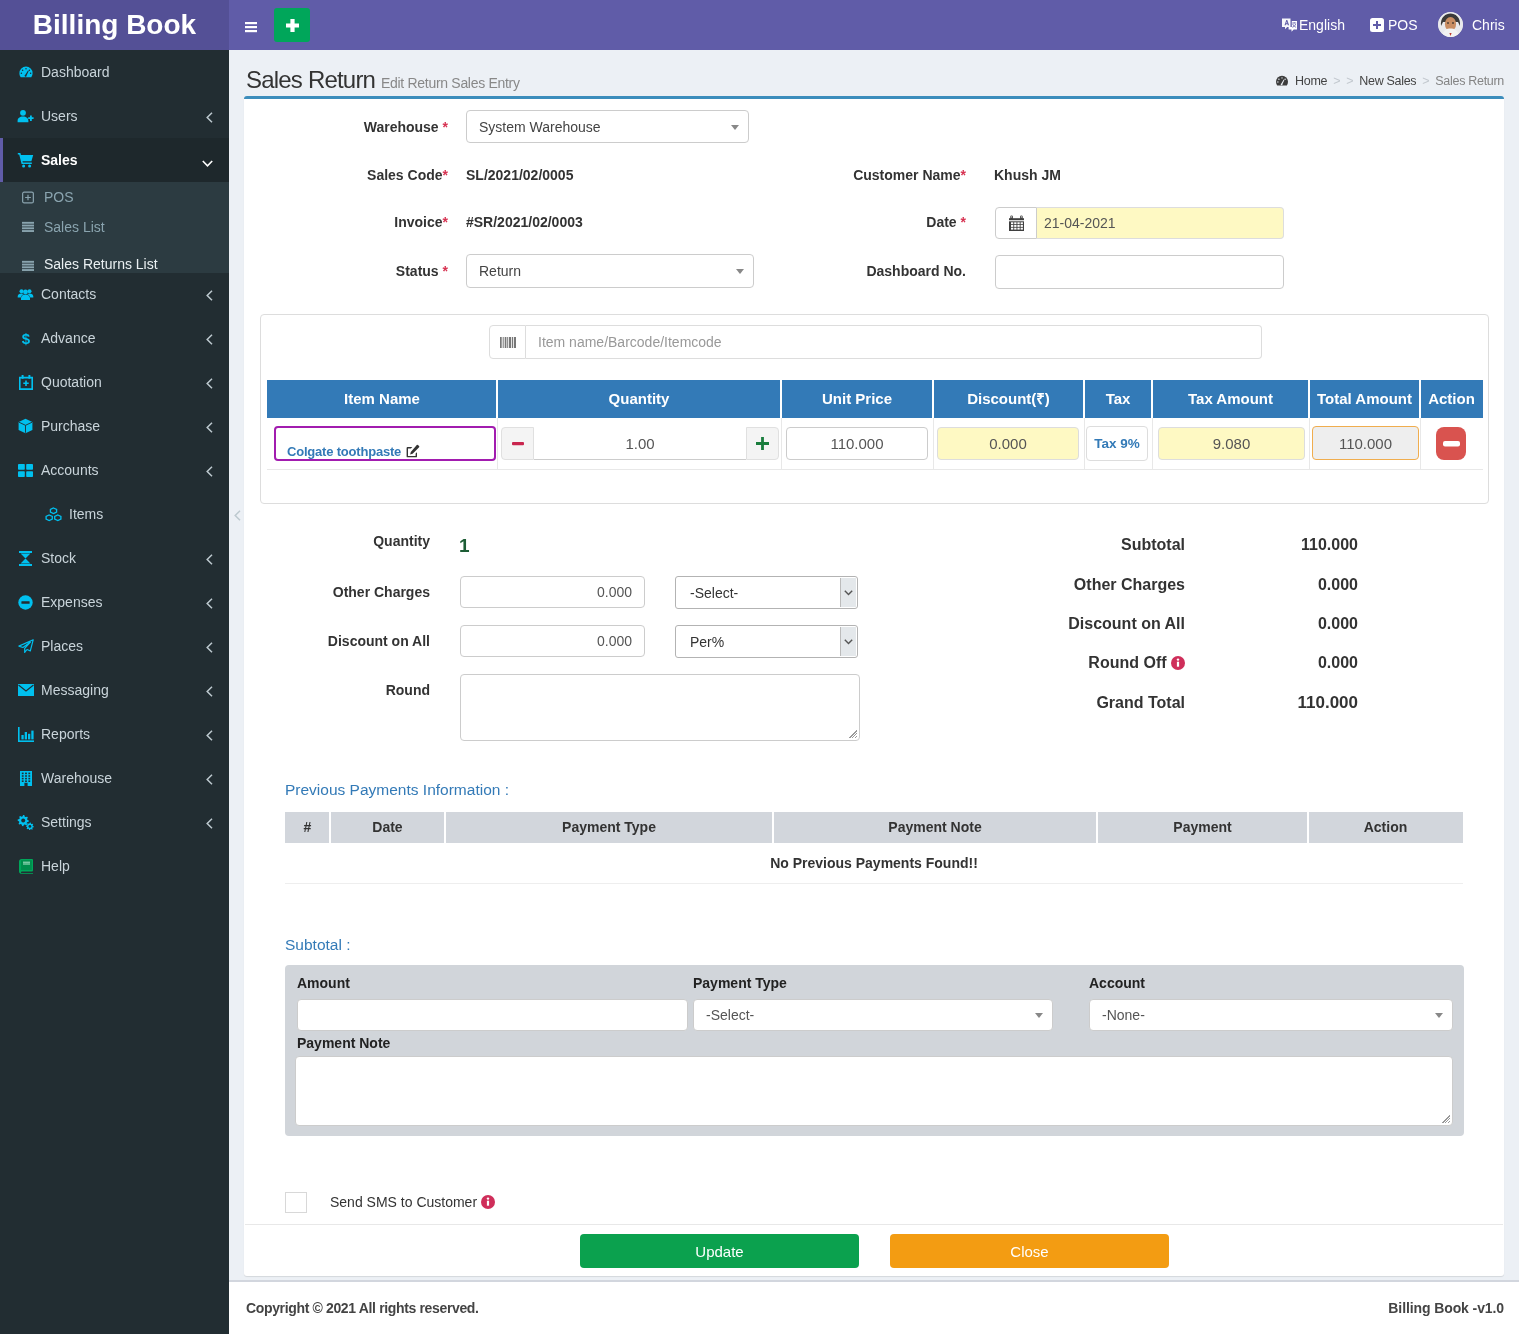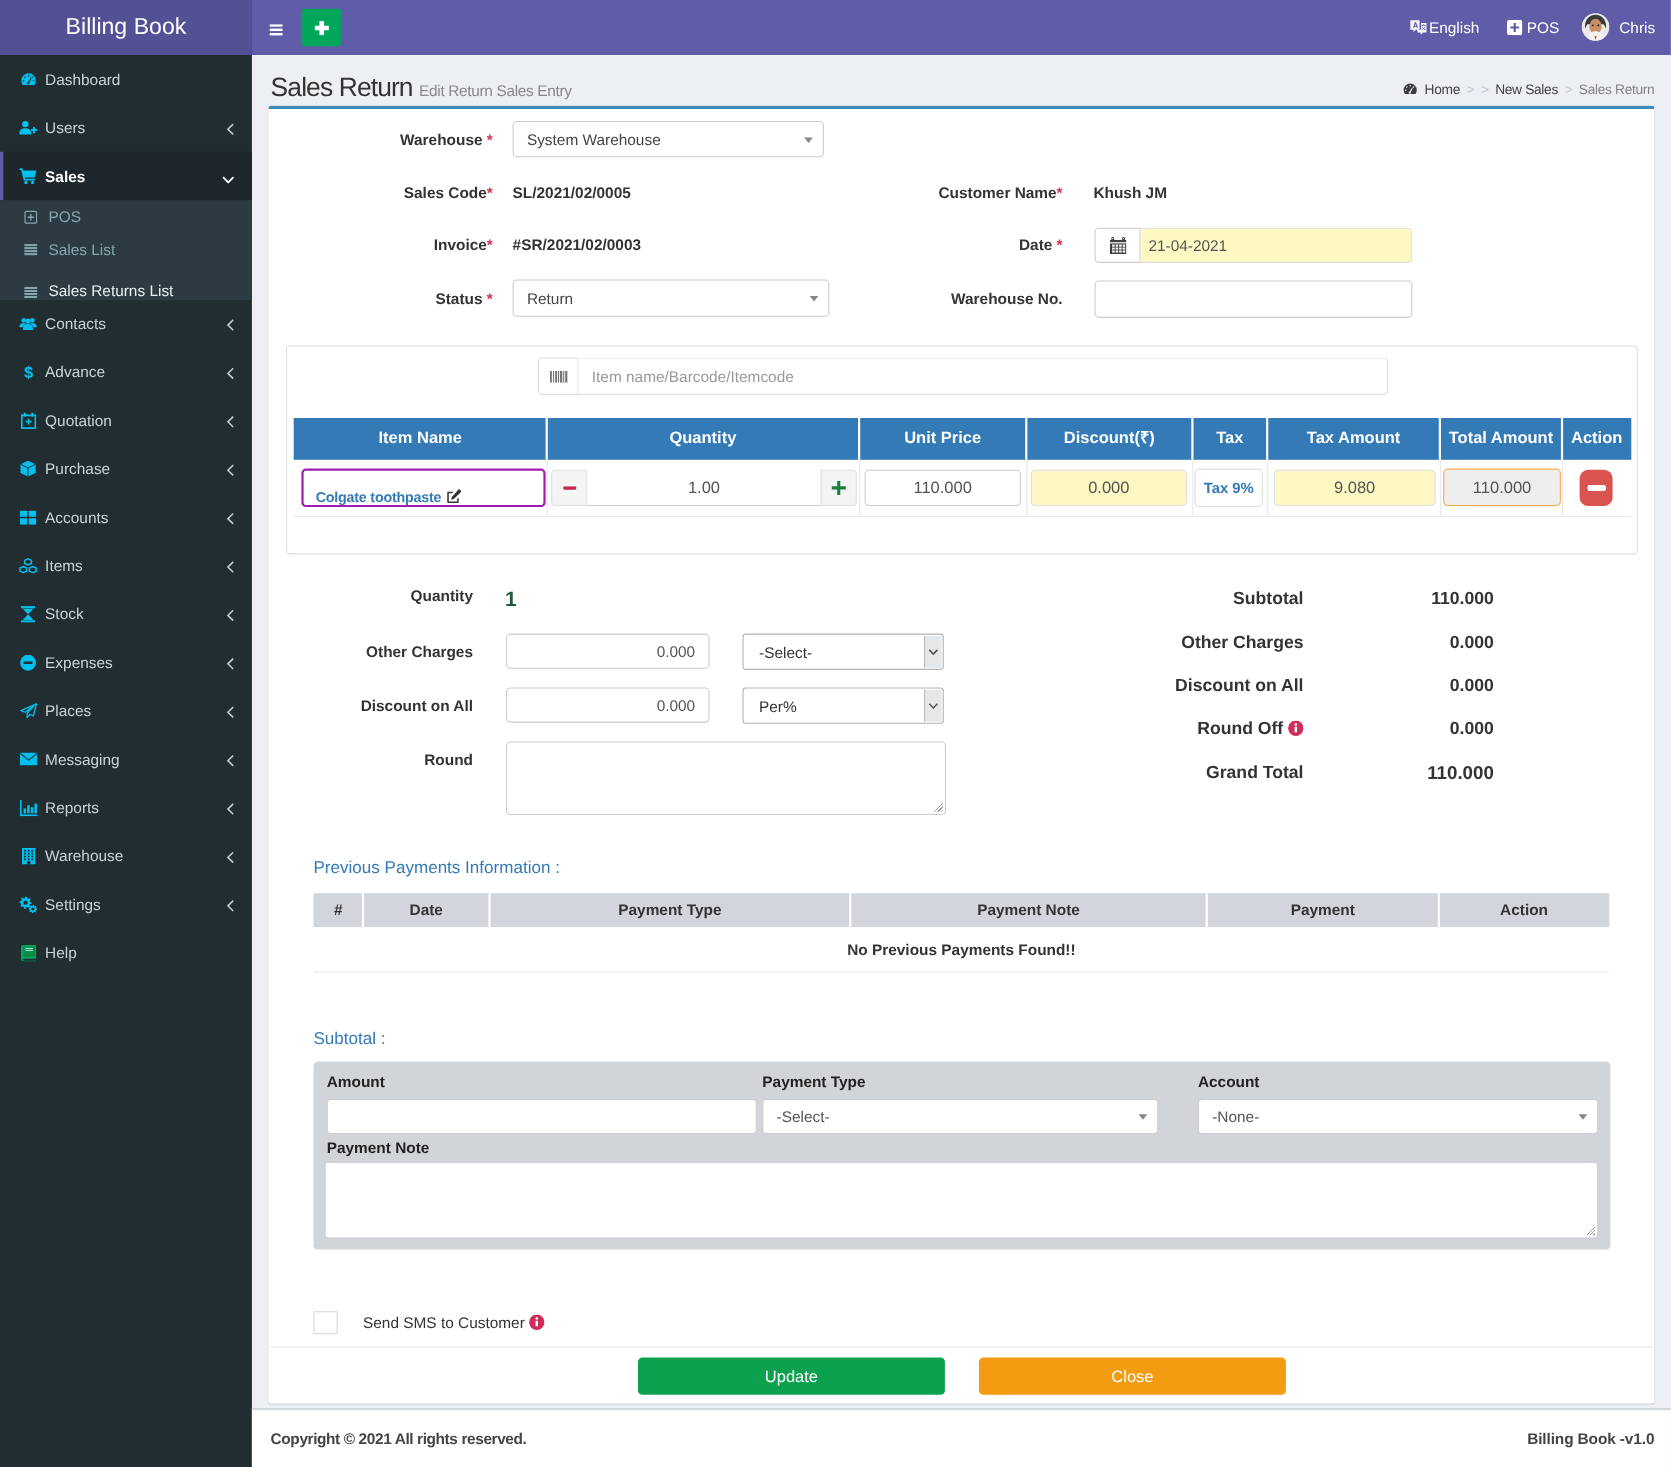--- a/index.html
+++ b/index.html
@@ -68,21 +68,21 @@
       <ellipse cx="12.5" cy="12" rx="5.6" ry="7" fill="#c98d63"></ellipse>
       <path d="M4 25 C5 18 9 16.5 12.5 16.5 C16 16.5 20 18 21 25 Z" fill="#f2f2f2"></path>
       <ellipse cx="10" cy="11" rx="1" ry="0.8" fill="#222"></ellipse>
       <ellipse cx="15" cy="11" rx="1" ry="0.8" fill="#222"></ellipse>
       <path d="M11.4 21h2.2l-1.1 3z" fill="#c0392b"></path>
     </svg>
 </div>
 <div class="a" style="left:1472px;top:15px;height:20px;line-height:20px;color:#fff;font-size:14px">Chris</div>
 
 <div class="a" style="left:0;top:0;width:229px;height:1334px;background:#222d32"></div>
-<div class="a" style="left:0;top:0;width:229px;height:50px;background:#545096;color:#fff;font-weight:normal;font-size:21px;display:flex;align-items:center;justify-content:center">Billing Book</div>
+<div class="a" style="left:0;top:0;width:229px;height:50px;background:#545096;color:#fff;font-weight:bold;font-size:28px;display:flex;align-items:center;justify-content:center">Billing Book</div>
 <div class="a" style="left:0;top:138px;width:229px;height:44px;background:#1e282c;border-left:3px solid #605ca8"></div>
 <div class="a" style="left:0;top:182px;width:229px;height:91px;background:#2c3b41"></div>
 <div class="mi" style="top:50px;"><span class="mic">
       <svg width="16" height="16" viewBox="0 0 16 16">
         <path fill="#00c0ef" d="M8 2.6a6.6 6.6 0 0 0-6.6 6.6c0 1.5.5 2.9 1.3 4h10.6a6.6 6.6 0 0 0 1.3-4A6.6 6.6 0 0 0 8 2.6z"></path>
         <g fill="#222d32">
           <circle cx="8" cy="4.8" r=".75"></circle>
           <circle cx="4.6" cy="6.2" r=".75"></circle>
           <circle cx="11.4" cy="6.2" r=".75"></circle>
           <circle cx="3.4" cy="9.3" r=".75"></circle>
@@ -182,21 +182,21 @@
         <g fill="#00c0ef">
           <rect x="0" y="0" width="6.8" height="5.8" rx=".8"></rect>
           <rect x="8.2" y="0" width="6.8" height="5.8" rx=".8"></rect>
           <rect x="0" y="7.2" width="6.8" height="5.8" rx=".8"></rect>
           <rect x="8.2" y="7.2" width="6.8" height="5.8" rx=".8"></rect>
         </g>
       </svg>
     </span>Accounts<span class="chev"><svg width="7" height="11" viewBox="0 0 7 11">
         <path d="M6 .8 1.2 5.5 6 10.2" stroke="#bdc9cf" stroke-width="1.5" fill="none"></path>
       </svg></span></div>
-<div class="mi" style="top:492px;"><span class="mic">
+<div class="mi" style="top:492px;margin-left:28px;"><span class="mic">
       <svg width="17" height="15" viewBox="0 0 17 15">
         <g fill="none" stroke="#00c0ef" stroke-width="1.3">
           <path d="M8.5 1 11.6 2.4v2.8L8.5 6.6 5.4 5.2V2.4z"></path>
           <path d="M4.2 8 7.3 9.4v2.8l-3.1 1.4-3.1-1.4V9.4z"></path>
           <path d="M12.8 8 15.9 9.4v2.8l-3.1 1.4-3.1-1.4V9.4z"></path>
         </g>
       </svg>
     </span>Items<span class="chev"><svg width="7" height="11" viewBox="0 0 7 11">
         <path d="M6 .8 1.2 5.5 6 10.2" stroke="#bdc9cf" stroke-width="1.5" fill="none"></path>
       </svg></span></div>
@@ -345,21 +345,21 @@
         <rect x="2" y="12.7" width="2.3" height="1.9"></rect>
         <rect x="5.2" y="12.7" width="2.3" height="1.9"></rect>
         <rect x="8.4" y="12.7" width="2.3" height="1.9"></rect>
         <rect x="11.6" y="12.7" width="2.3" height="1.9"></rect>
       </g>
     </svg>
   </div>
 <div class="inp dis" style="left:1037px;top:207px;width:247px;height:32px;border-left:none;border-radius:0 4px 4px 0;color:#555;padding:0 7px">21-04-2021</div>
 <div class="lbl" style="left:244px;top:261px;width:204px">Status <span class="red">*</span></div>
 <div class="sel" style="left:466px;top:254px;width:288px;height:34px">Return<span class="s2ar"></span></div>
-<div class="lbl" style="left:762px;top:261px;width:204px">Warehouse No.</div>
+<div class="lbl" style="left:762px;top:261px;width:204px">Dashboard No.</div>
 <div class="inp" style="left:995px;top:255px;width:289px;height:34px"></div>
 <div class="a" style="left:260px;top:314px;width:1229px;height:190px;border:1px solid #ddd;border-radius:4px"></div>
 <div class="a" style="left:489px;top:325px;width:37px;height:34px;background:#fff;border:1px solid #ddd;border-radius:4px 0 0 4px;display:flex;align-items:center;justify-content:center">
     <svg width="16" height="11" viewBox="0 0 16 11">
       <g fill="#777">
         <rect x="0" y="0" width="1.7" height="11"></rect>
         <rect x="2.7" y="0" width="1" height="11"></rect>
         <rect x="4.7" y="0" width="1.7" height="11"></rect>
         <rect x="7.2" y="0" width="1" height="11"></rect>
         <rect x="9" y="0" width="2.2" height="11"></rect>

